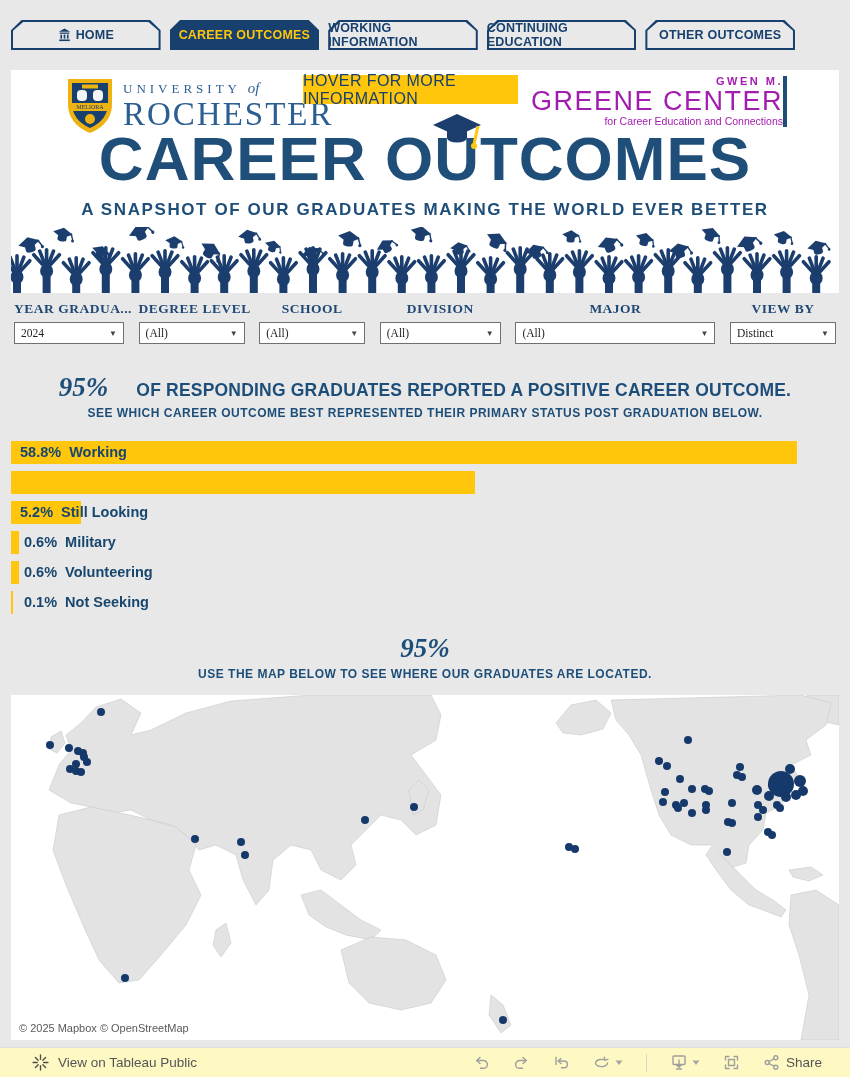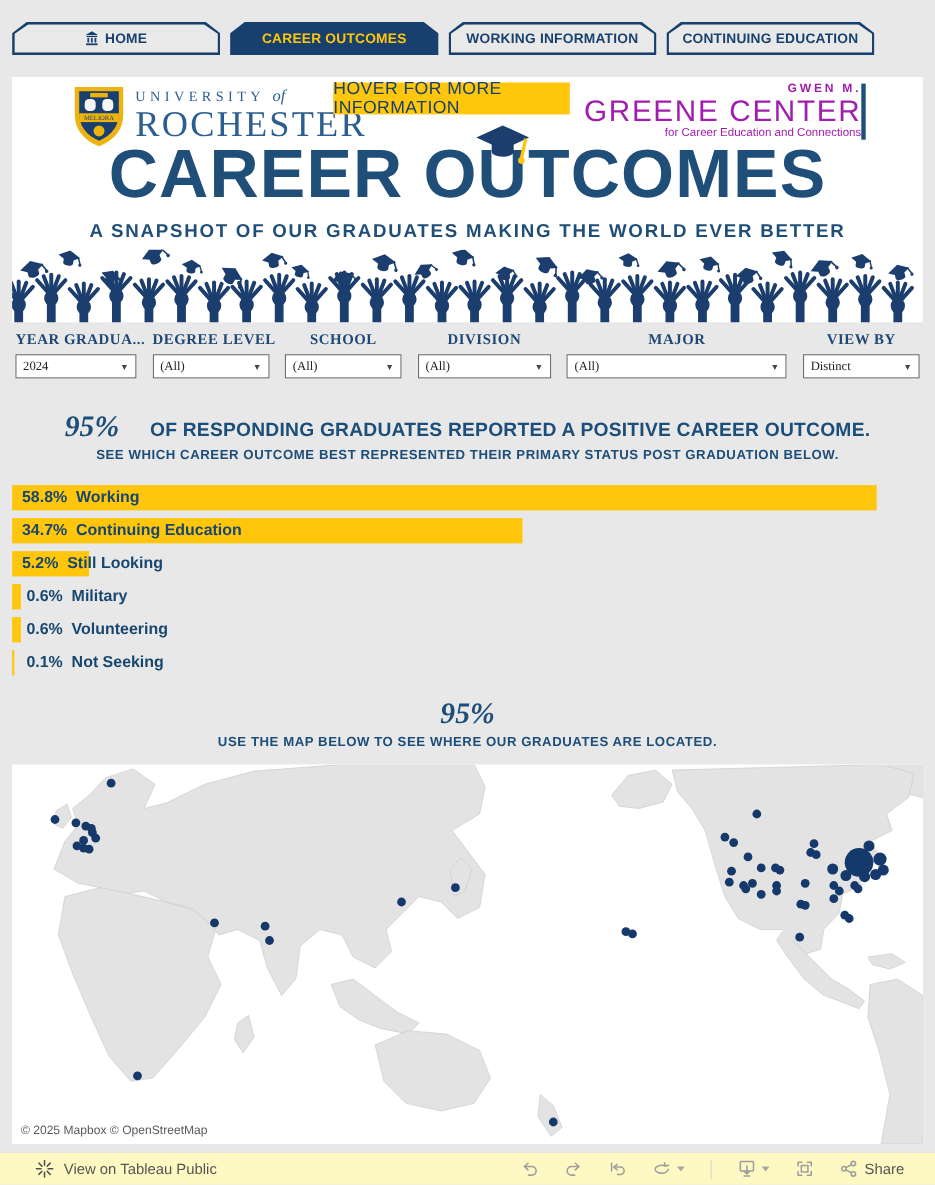--- a/index.html
+++ b/index.html
@@ -114,20 +114,27 @@
       <div class="tab-inner"></div>
       <div class="tab-label">
         <span>WORKING INFORMATION</span>
       </div>
     </div>
     <div class="tab">
       <div class="tab-shape"></div>
       <div class="tab-inner"></div>
       <div class="tab-label">
         <span>CONTINUING EDUCATION</span>
+      </div>
+    </div>
+    <div class="tab">
+      <div class="tab-shape"></div>
+      <div class="tab-inner"></div>
+      <div class="tab-label">
+        <span>OTHER OUTCOMES</span>
       </div>
     </div>
   </nav>
 
 <header class="banner">
   <div class="ur-logo">
     <svg width="46" height="56" viewBox="0 0 46 56">
       <path d="M1,1 H45 V26 Q45,46 23,55 Q1,46 1,26 Z" fill="#EEB211"></path>
       <path d="M5,5 H41 V25 Q41,42 23,50 Q5,42 5,25 Z" fill="#17406E"></path>
       <rect x="15" y="6.5" width="16" height="4" fill="#EEB211"></rect>
@@ -295,21 +302,20 @@
   <div class="stat-sub">SEE WHICH CAREER OUTCOME BEST REPRESENTED THEIR PRIMARY STATUS POST GRADUATION BELOW.</div>
 </div>
 
 <div class="bars" id="bars">
     <div class="bar-row" style="top: 0px;">
       <div class="bar-fill" style="width: 786px; background: rgb(255, 198, 11);"></div>
       <span class="bar-label" style="left: 9px;">58.8%  Working</span>
     </div>
     <div class="bar-row" style="top: 30px;">
       <div class="bar-fill" style="width: 463.847px; background: rgb(255, 198, 11);"></div>
-      <span class="bar-label" style="left: 9px;">34.7%  Continuing Education</span>
     </div>
     <div class="bar-row" style="top: 60px;">
       <div class="bar-fill" style="width: 69.5102px; background: rgb(255, 198, 11);"></div>
       <span class="bar-label" style="left: 9px;">5.2%  Still Looking</span>
     </div>
     <div class="bar-row" style="top: 90px;">
       <div class="bar-fill" style="width: 8.02041px; background: rgb(255, 198, 11);"></div>
       <span class="bar-label" style="left: 13px;">0.6%  Military</span>
     </div>
     <div class="bar-row" style="top: 120px;">

